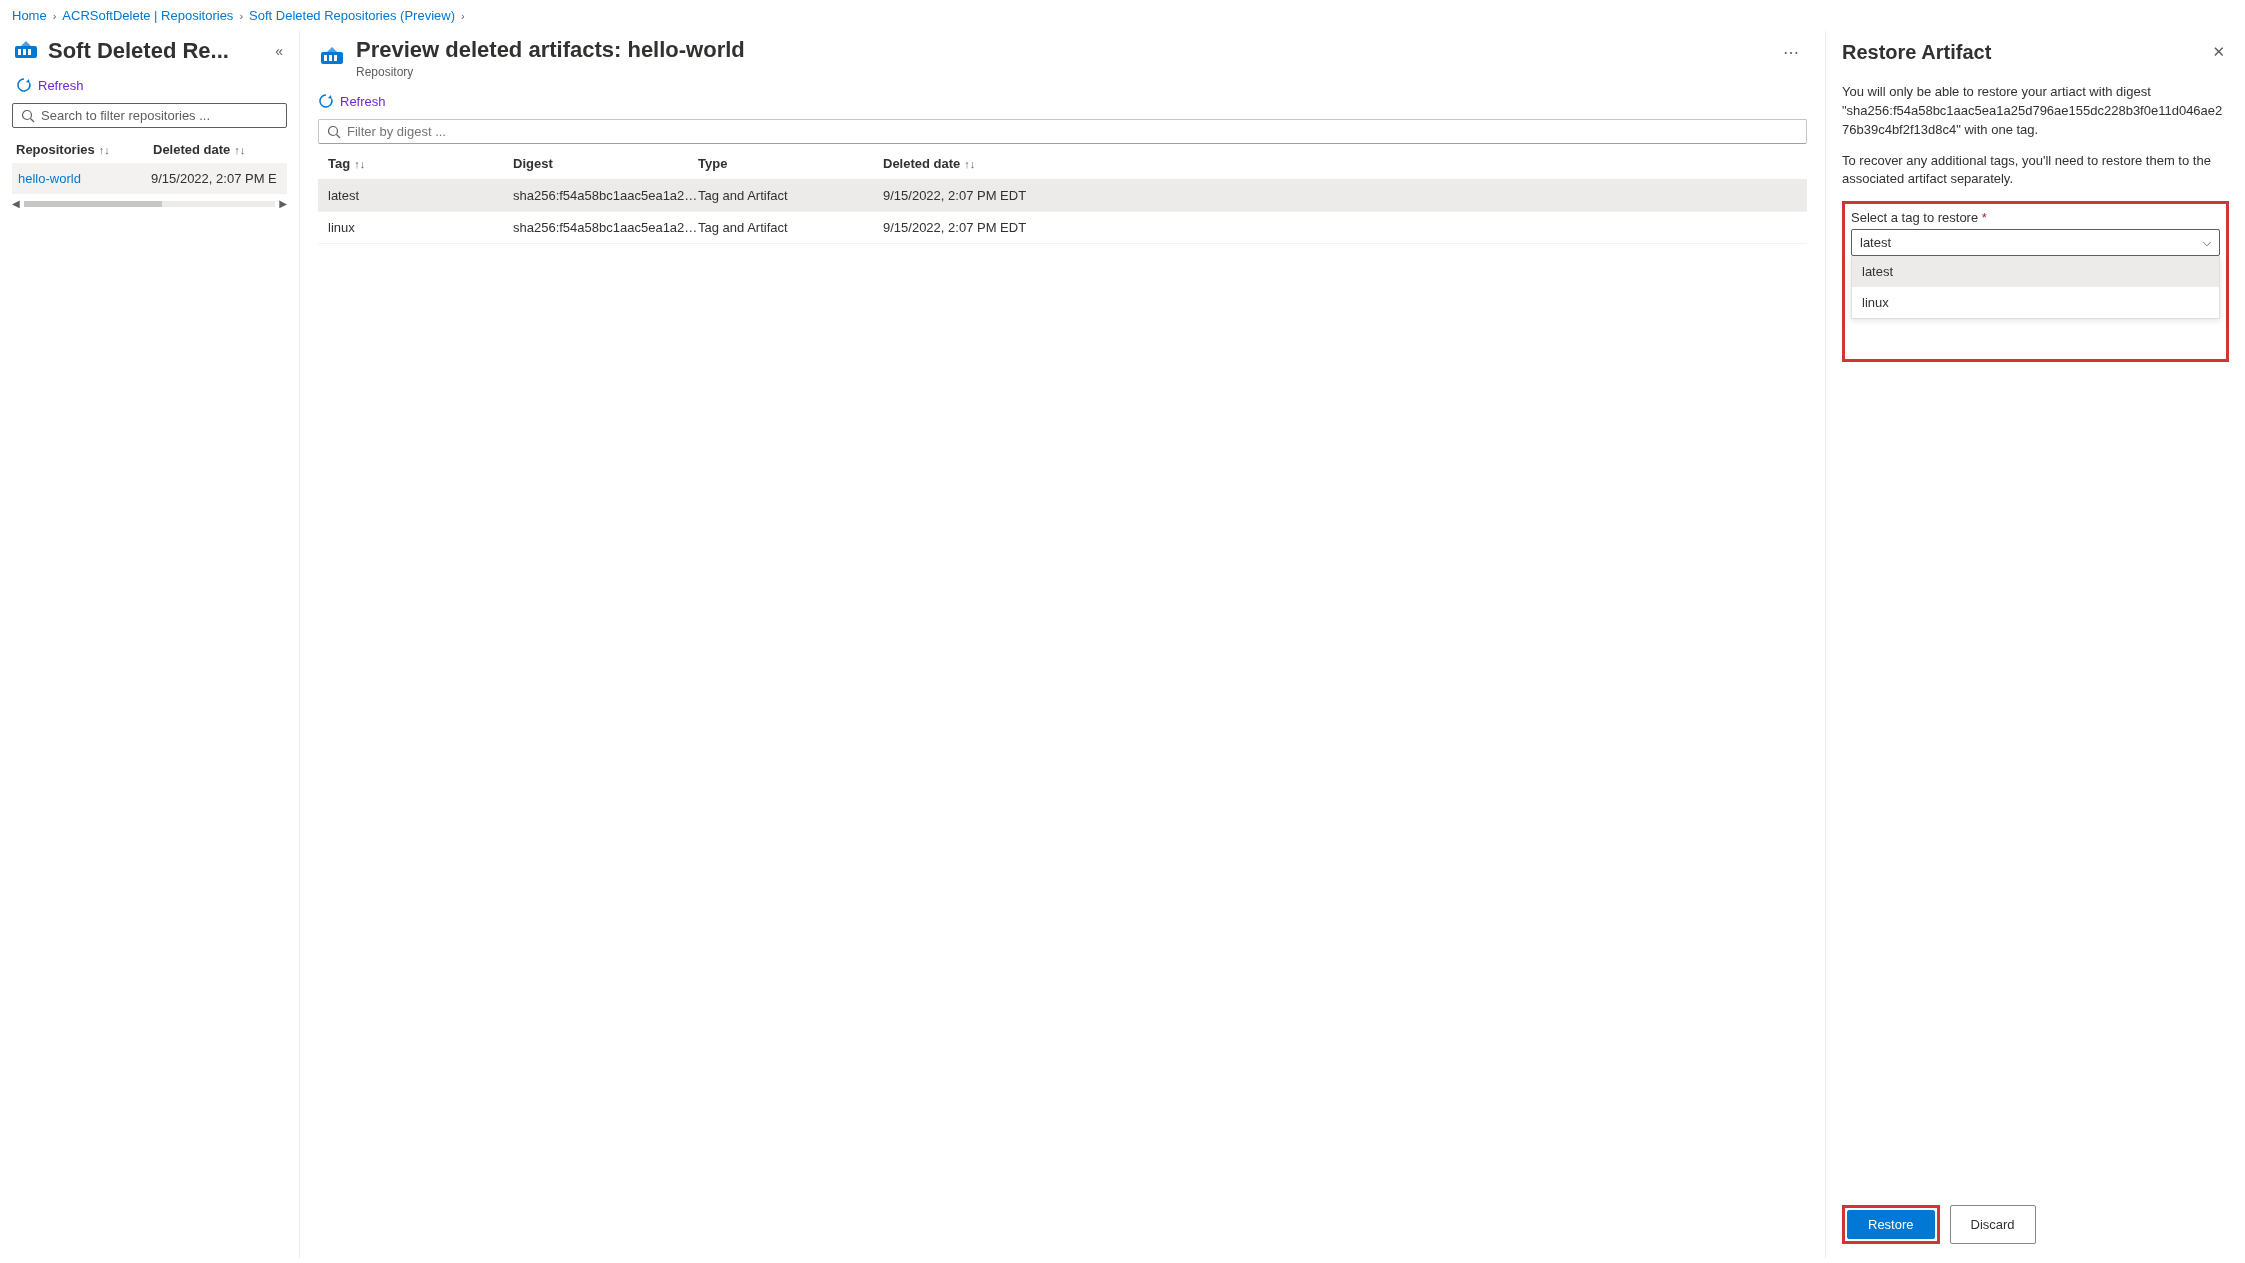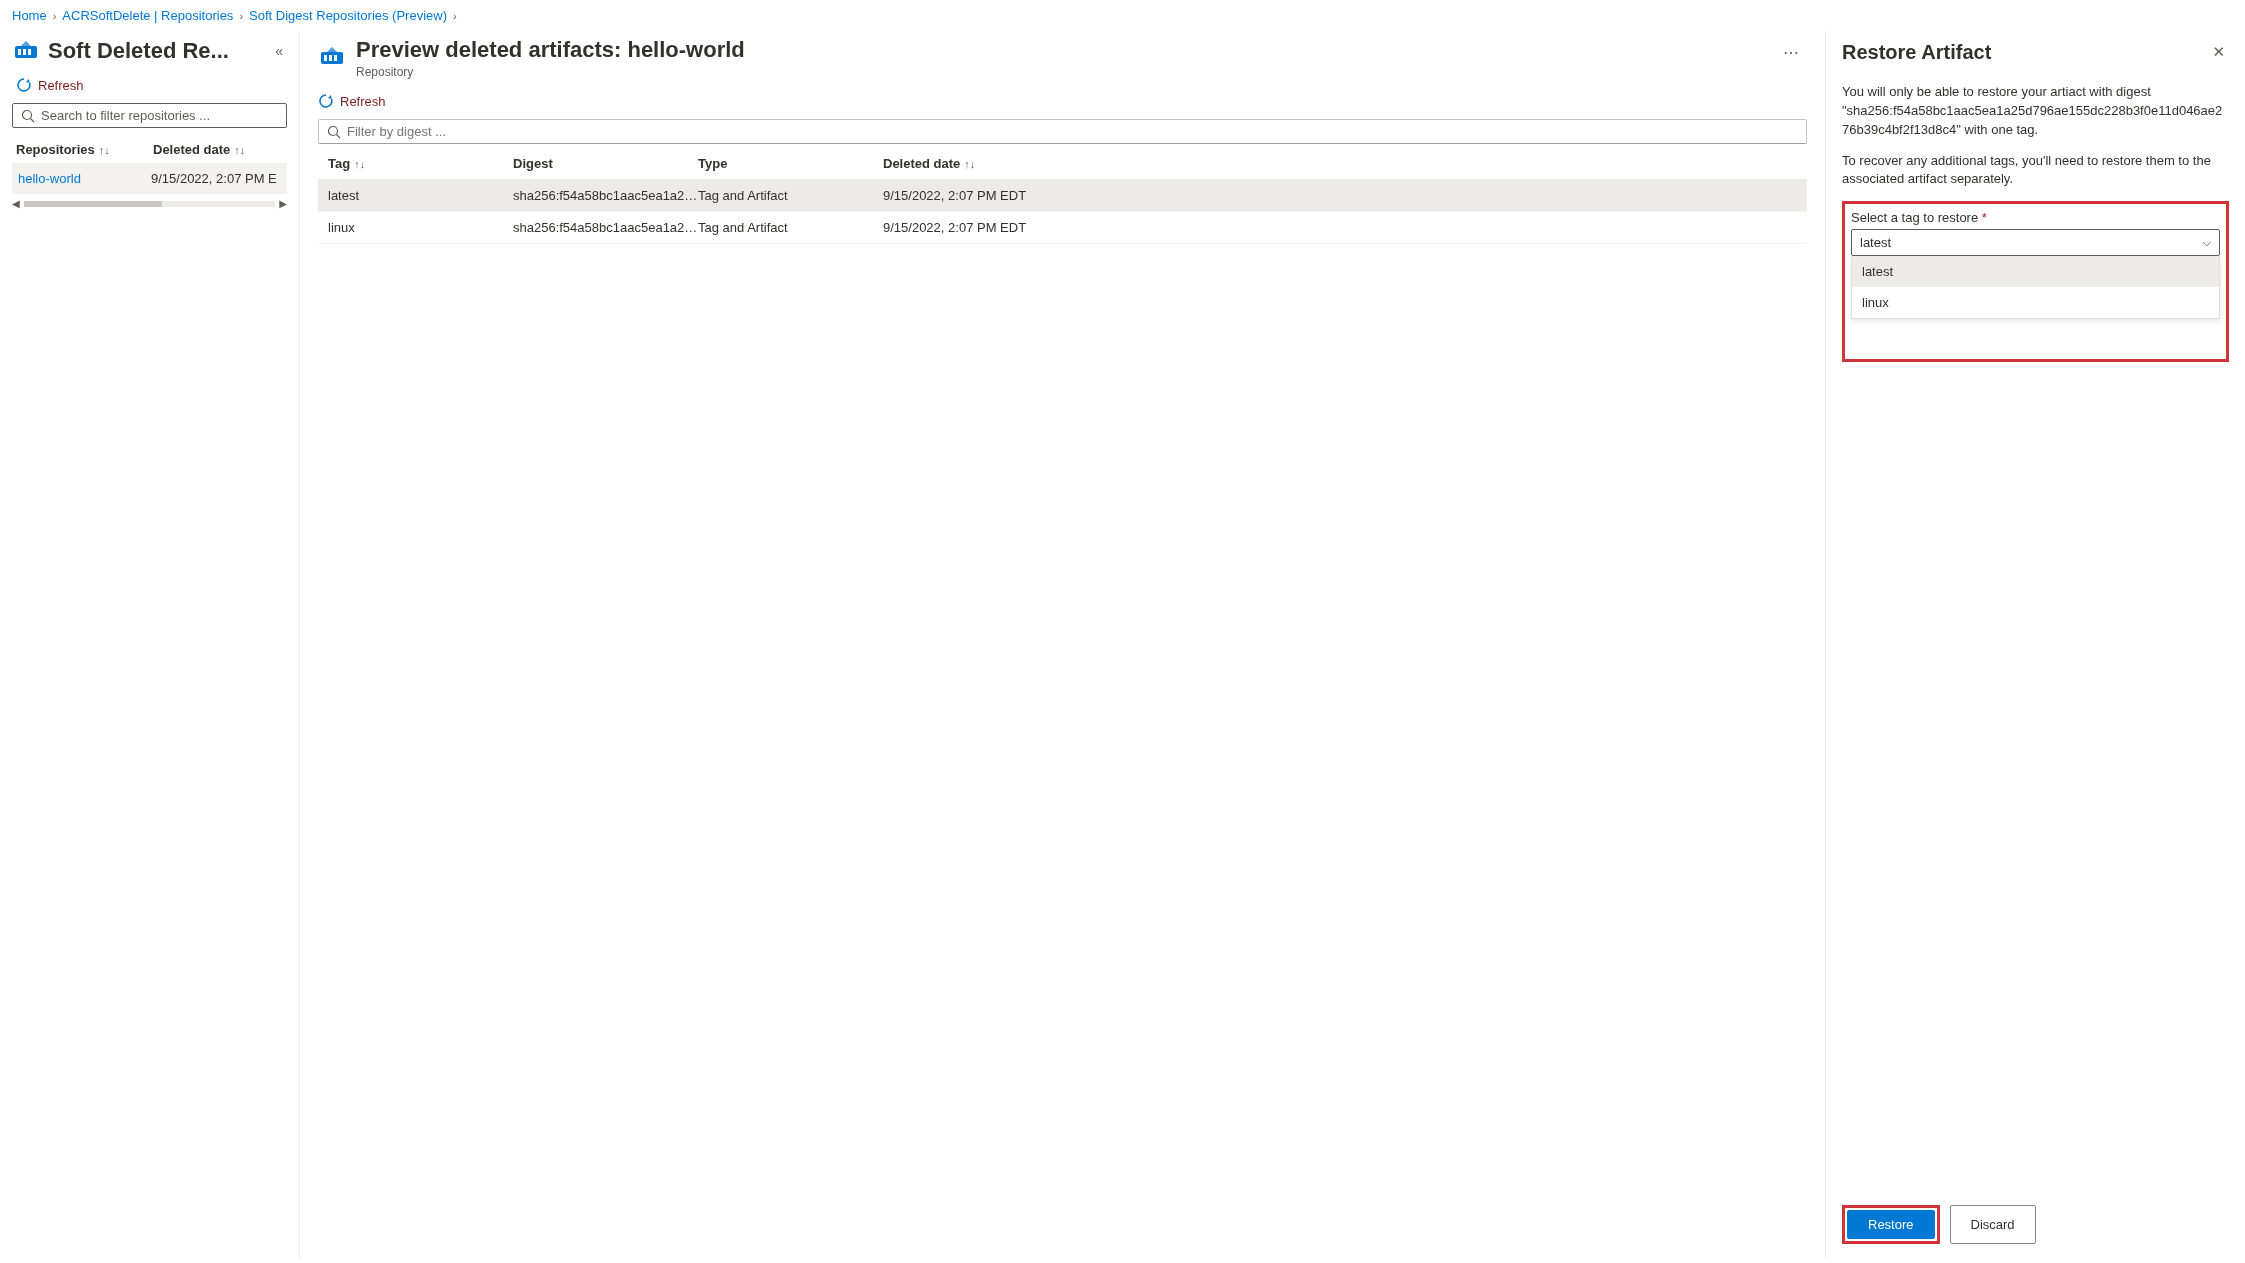--- a/index.html
+++ b/index.html
@@ -11,21 +11,21 @@
     
     .layout { display: flex; height: calc(100vh - 36px); }
     
     
     .sidebar { width: 300px; border-right: 1px solid #edebe9; padding: 0 12px; display: flex; flex-direction: column; }
     .sidebar-header { display: flex; align-items: center; gap: 8px; padding: 6px 0 2px; justify-content: center; }
     .svc-icon { width: 28px; height: 28px; display: flex; align-items: center; justify-content: center; }
     .sidebar-title { font-size: 22px; font-weight: 600; color: #323130; white-space: nowrap; overflow: hidden; text-overflow: ellipsis; flex: 1; }
     .collapse-chev { color: #605e5c; cursor: pointer; padding: 4px; font-size: 14px; }
     
-    .action-row { display: flex; align-items: center; gap: 6px; padding: 10px 4px 10px 4px; color: #7f1d1d; cursor: pointer; }
+    .action-row { display: flex; align-items: center; gap: 6px; padding: 10px 4px 10px 4px; color: #6d28d9; cursor: pointer; }
     .refresh-ico { width: 16px; height: 16px; color: #0078d4; }
     
     .search-box { display: flex; align-items: center; border: 1px solid #605e5c; border-radius: 2px; padding: 4px 8px; gap: 6px; margin-bottom: 8px; }
     .search-box input { border: none; outline: none; flex: 1; font-size: 13px; color: #323130; background: transparent; }
     .search-box input::placeholder { color: #605e5c; }
     .search-ico { width: 14px; height: 14px; color: #605e5c; }
     
     .cols-header { display: flex; font-weight: 600; padding: 6px 4px; font-size: 13px; }
     .col-repo { flex: 1; display: flex; align-items: center; gap: 4px; }
     .col-date { width: 130px; display: flex; align-items: center; gap: 4px; }
@@ -97,21 +97,21 @@
     svg { display: block; }
   </style>
 </head>
 <body>
 
 <div class="breadcrumb">
   <a href="#">Home</a>
   <span class="chev">›</span>
   <a href="#">ACRSoftDelete | Repositories</a>
   <span class="chev">›</span>
-  <a href="#">Soft Digest Repositories (Preview)</a>
+  <a href="#">Soft Deleted Repositories (Preview)</a>
   <span class="chev">›</span>
 </div>
 
 <div class="layout">
 
   <div class="sidebar">
     <div class="sidebar-header">
       <span class="svc-icon">
         <svg width="26" height="26" viewBox="0 0 26 26">
             <rect x="2" y="8" width="22" height="12" rx="2" fill="#0078d4"></rect>

